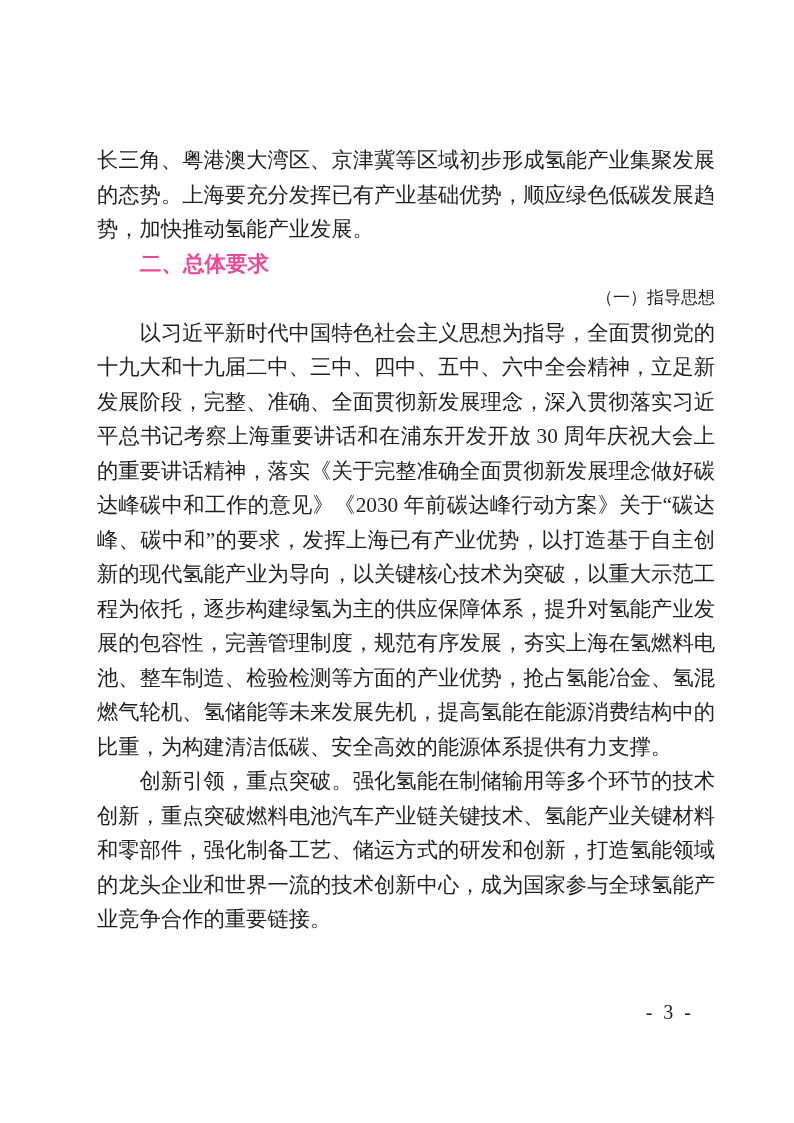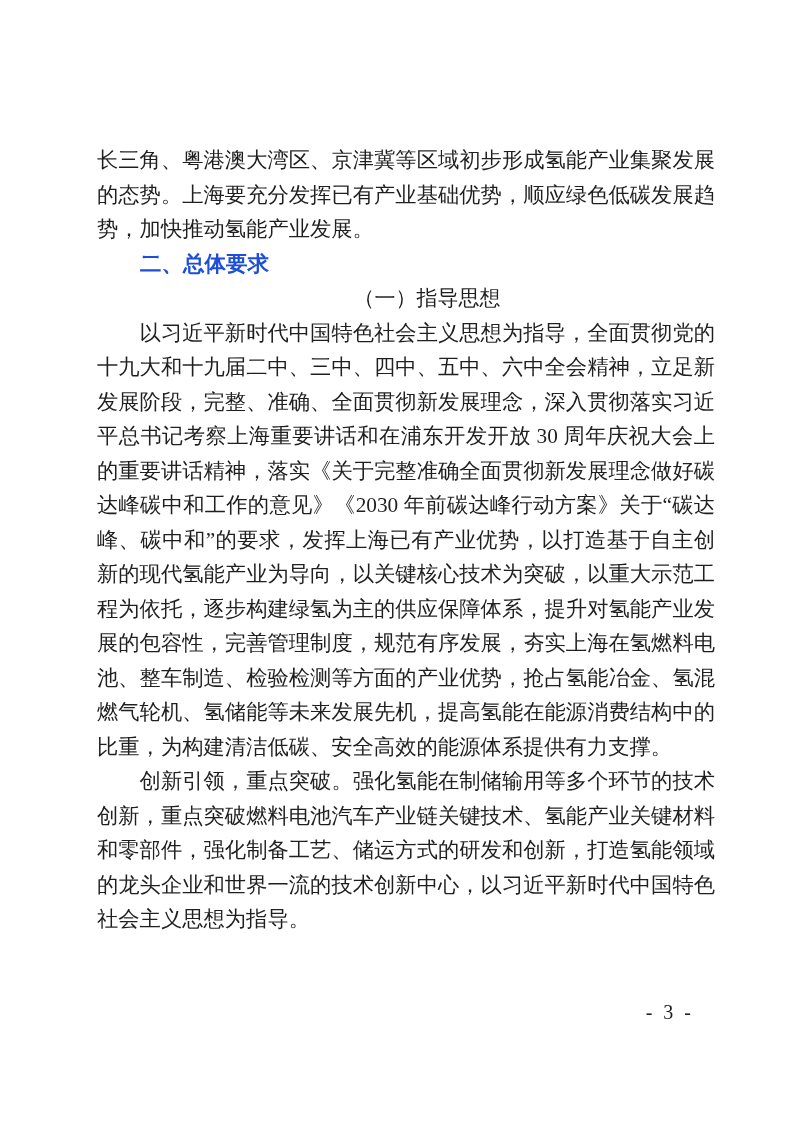--- a/index.html
+++ b/index.html
@@ -35,31 +35,31 @@
   }
   .para-continued {
     text-indent: 0;
   }
   .section-heading {
     margin: 0;
     font-family: "Liberation Sans", "DejaVu Sans", sans-serif;
     font-weight: bold;
     font-size: 21.5px;
     line-height: 34.5px;
-    color: #1d4ed8;
+    color: #ec4899;
     text-indent: 2em;
     text-align: left;
   }
   .subsection-heading {
     margin: 0;
     font-weight: normal;
-    font-size: 21px;
+    font-size: 17px;
     line-height: 34.5px;
     text-indent: 2em;
-    text-align: center;
+    text-align: right;
   }
   .page-number {
     position: absolute;
     top: 999px;
     right: 100px;
     font-size: 20px;
     line-height: 26px;
     color: #1f1f1f;
     letter-spacing: 3px;
     font-family: "Liberation Serif", "DejaVu Serif", serif;
@@ -67,16 +67,16 @@
 </style>
 </head>
 <body>
 
 <div class="page">
   <div class="content">
     <p class="para-continued">长三角、粤港澳大湾区、京津冀等区域初步形成氢能产业集聚发展的态势。上海要充分发挥已有产业基础优势，顺应绿色低碳发展趋势，加快推动氢能产业发展。</p>
     <p class="section-heading">二、总体要求</p>
     <p class="subsection-heading">（一）指导思想</p>
     <p class="para-indent">以习近平新时代中国特色社会主义思想为指导，全面贯彻党的十九大和十九届二中、三中、四中、五中、六中全会精神，立足新发展阶段，完整、准确、全面贯彻新发展理念，深入贯彻落实习近平总书记考察上海重要讲话和在浦东开发开放 30 周年庆祝大会上的重要讲话精神，落实《关于完整准确全面贯彻新发展理念做好碳达峰碳中和工作的意见》《2030 年前碳达峰行动方案》关于“碳达峰、碳中和”的要求，发挥上海已有产业优势，以打造基于自主创新的现代氢能产业为导向，以关键核心技术为突破，以重大示范工程为依托，逐步构建绿氢为主的供应保障体系，提升对氢能产业发展的包容性，完善管理制度，规范有序发展，夯实上海在氢燃料电池、整车制造、检验检测等方面的产业优势，抢占氢能冶金、氢混燃气轮机、氢储能等未来发展先机，提高氢能在能源消费结构中的比重，为构建清洁低碳、安全高效的能源体系提供有力支撑。</p>
-    <p class="para-indent">创新引领，重点突破。强化氢能在制储输用等多个环节的技术创新，重点突破燃料电池汽车产业链关键技术、氢能产业关键材料和零部件，强化制备工艺、储运方式的研发和创新，打造氢能领域的龙头企业和世界一流的技术创新中心，以习近平新时代中国特色社会主义思想为指导。</p>
+    <p class="para-indent">创新引领，重点突破。强化氢能在制储输用等多个环节的技术创新，重点突破燃料电池汽车产业链关键技术、氢能产业关键材料和零部件，强化制备工艺、储运方式的研发和创新，打造氢能领域的龙头企业和世界一流的技术创新中心，成为国家参与全球氢能产业竞争合作的重要链接。</p>
   </div>
   <div class="page-number">- 3 -</div>
 </div>
 
 </body></html>

